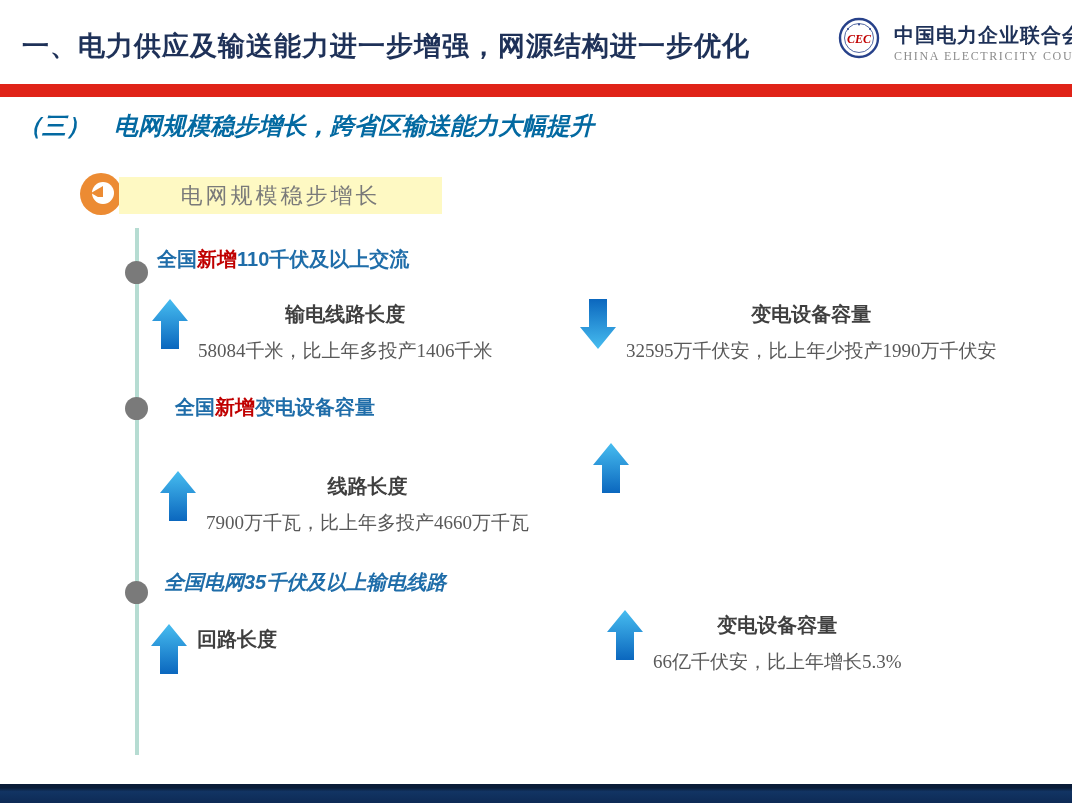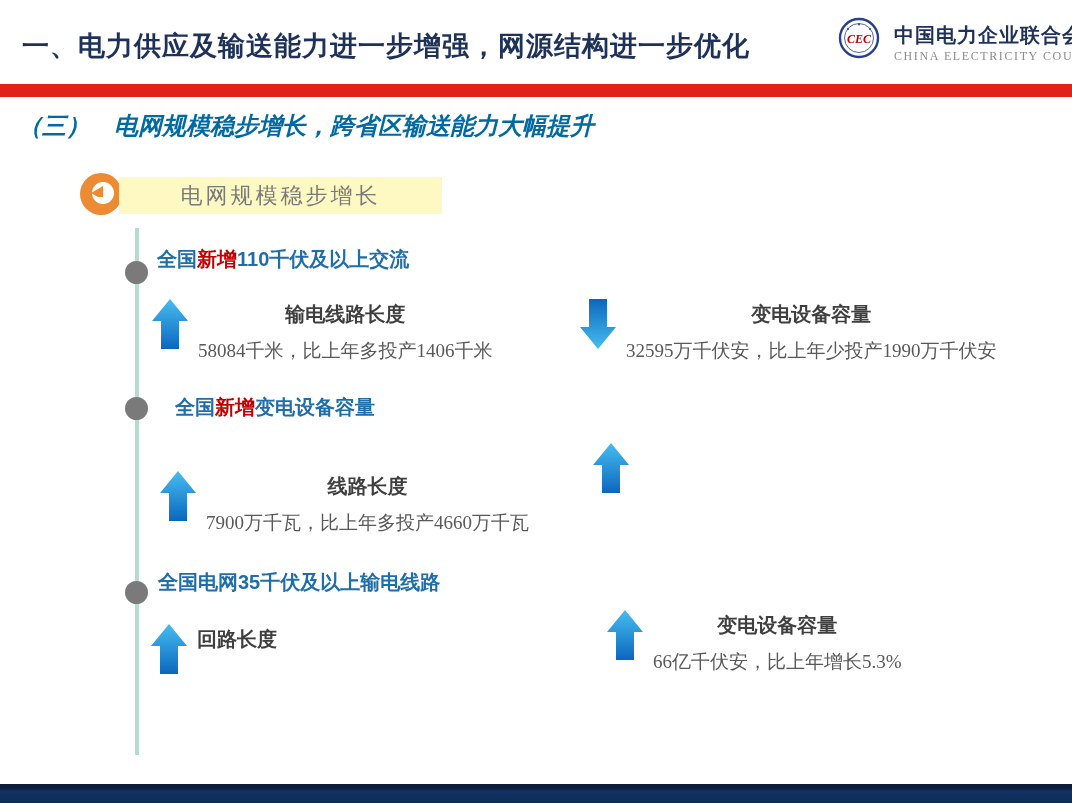--- a/index.html
+++ b/index.html
@@ -59,21 +59,21 @@
   .timeline-dot{
     position:absolute;left:125px;width:23px;height:23px;border-radius:50%;
     background:#7a7a7a;
   }
   .dot-1{top:261px;} .dot-2{top:397px;} .dot-3{top:581px;}
   .group-heading{
     position:absolute;font-size:20px;font-weight:bold;white-space:nowrap;
   }
   .gh-1{left:157px;top:246px;}
   .gh-2{left:175px;top:394px;}
-  .gh-3{left:158px;top:569px;}
+  .gh-3{left:164px;top:569px;font-style:italic;}
   .part-blue{color:#1f6da9;}
   .part-red{color:#c00000;}
   
   .stat{
     position:absolute;display:flex;gap:10px;align-items:flex-start;
   }
   .s-g1-left{left:152px;top:299px;}
   .s-g1-right{left:580px;top:299px;}
   .s-g2-left{left:160px;top:443px;margin-top:28px;}
   .s-g2-right{left:593px;top:443px;}

